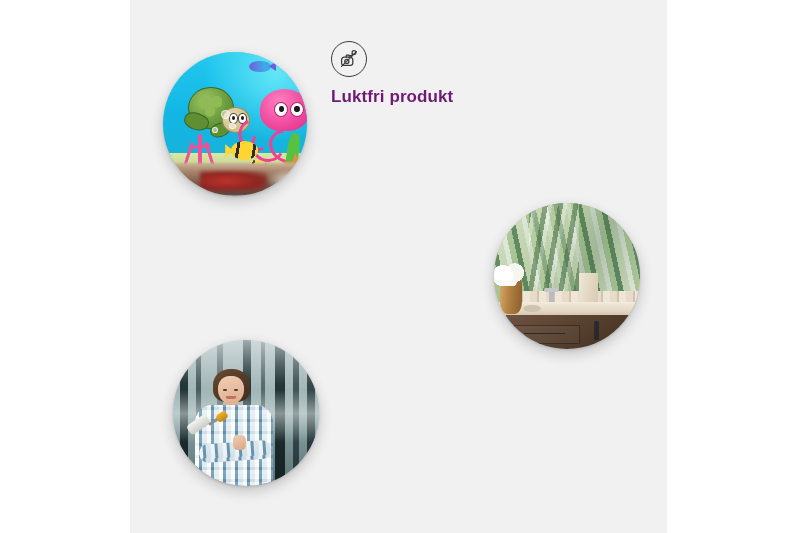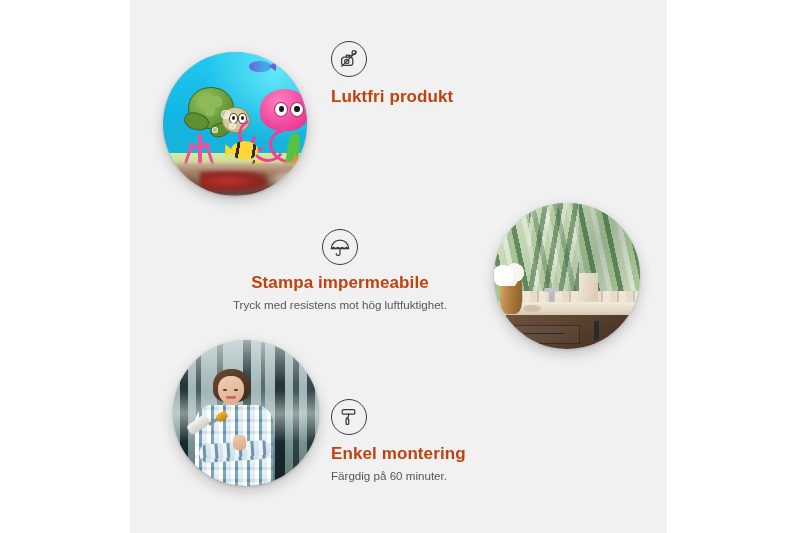--- a/index.html
+++ b/index.html
@@ -20,21 +20,21 @@
   
   .feature{position:absolute;}
   .f-icon{
     width:36px;height:36px;border-radius:50%;
     border:1.3px solid #3a3a3a;
     display:flex;align-items:center;justify-content:center;
     box-sizing:border-box;
   }
   .f-icon svg{display:block;}
   .f-title{
-    font-size:17px;font-weight:bold;color:#c2410c;
+    font-size:17px;font-weight:bold;color:#701a75;
     letter-spacing:.1px;line-height:1.25;margin:9px 0 5px 0;
     white-space:nowrap;
   }
   .f-body{
     font-size:11.6px;color:#575757;line-height:1.62;
     font-weight:normal;
   }
 
   
   #feat-odourless{left:331px;top:41px;width:300px;}
@@ -452,37 +452,15 @@
         <path d="M9.3 10.2 v-2.1 h2.9 v2.1"></path>
         <path d="M12.2 8.6 h3.0 v-2.0"></path>
         <circle cx="17.0" cy="5.6" r="1.9"></circle>
         <circle cx="9.8" cy="14.4" r="2.1"></circle>
         <line x1="4.6" y1="19.4" x2="19.4" y2="4.6"></line>
       </svg>
     </div>
     <div class="f-title">Luktfri produkt</div>
   </div>
 
-  <div class="feature" id="feat-waterproof">
-    <div class="f-icon">
-      <svg width="24" height="24" viewBox="0 0 24 24" fill="none" stroke="#3a3a3a" stroke-width="1.25" stroke-linecap="round" stroke-linejoin="round">
-        <path d="M3.4 13.6 a8.6 8.6 0 0 1 17.2 0 z"></path>
-        <path d="M3.4 13.6 q2.15 -2.6 4.3 0 q2.15 -2.6 4.3 0 q2.15 -2.6 4.3 0 q2.15 -2.6 4.3 0"></path>
-        <path d="M12 13.6 v5.0 a1.9 1.9 0 0 1 -3.8 0"></path>
-      </svg>
-    </div>
-    <div class="f-title">Stampa impermeabile</div>
-    <div class="f-body">Tryck med resistens mot hög luftfuktighet.</div>
-  </div>
-
-  <div class="feature" id="feat-easy">
-    <div class="f-icon">
-      <svg width="24" height="24" viewBox="0 0 24 24" fill="none" stroke="#3a3a3a" stroke-width="1.25" stroke-linecap="round" stroke-linejoin="round">
-        <rect x="5.2" y="4.6" width="12.6" height="4.6" rx="1.3"></rect>
-        <path d="M11.5 9.2 v2.0 a1.1 1.1 0 0 1 -1.1 1.1 h-0.3 v1.2"></path>
-        <rect x="9.1" y="13.5" width="2.6" height="5.9" rx="0.7"></rect>
-      </svg>
-    </div>
-    <div class="f-title">Enkel montering</div>
-    <div class="f-body">Färgdig på 60 minuter.</div>
-  </div>
+
 
 </div>
 
 </body></html>

